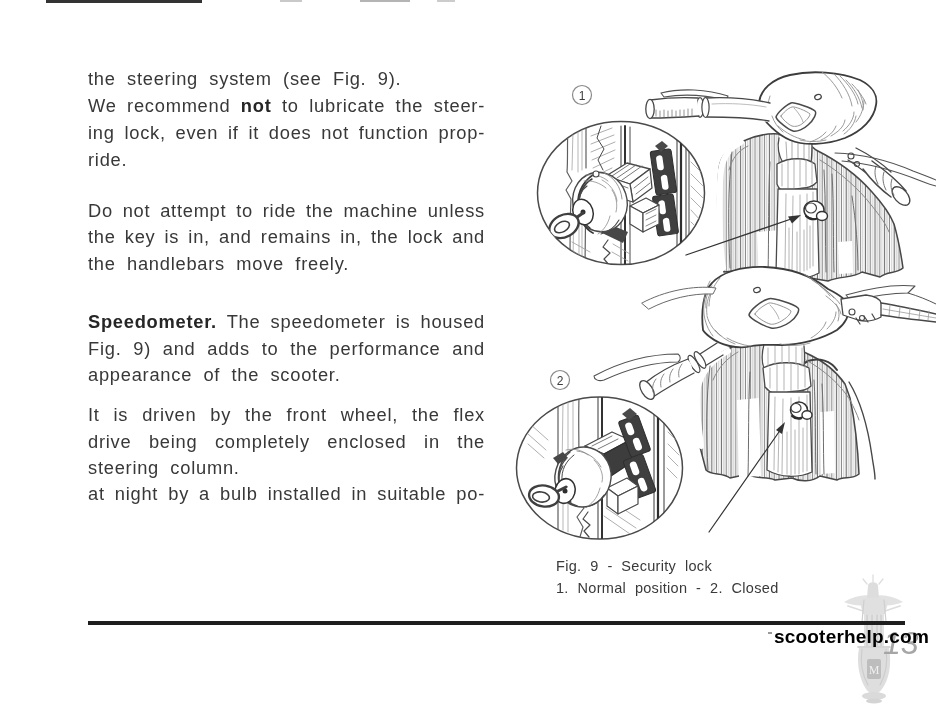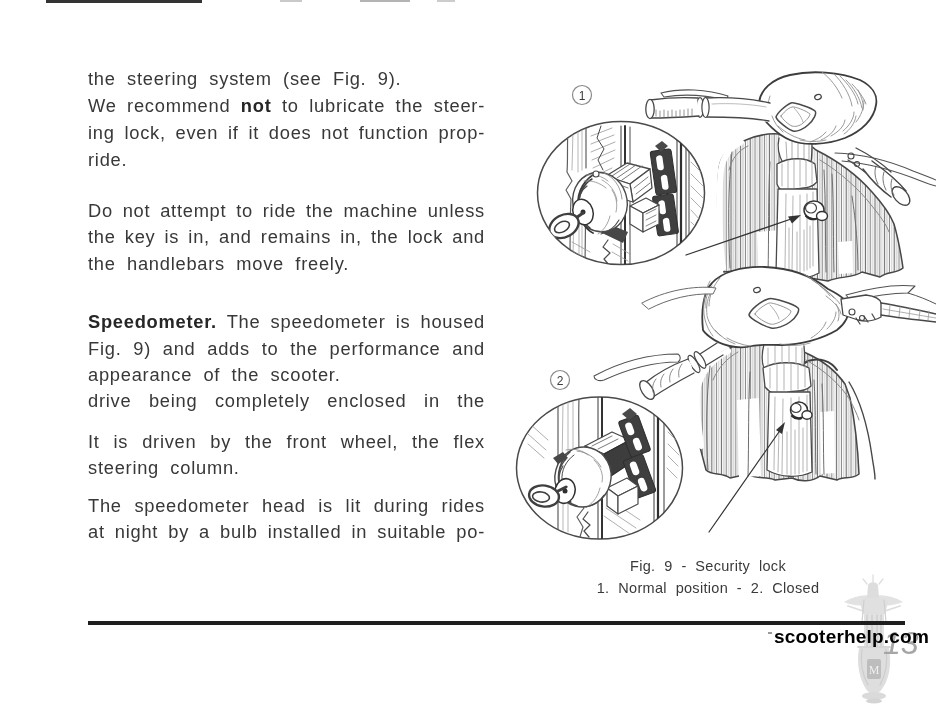--- a/index.html
+++ b/index.html
@@ -4,21 +4,21 @@
 <style>
 html,body{margin:0;padding:0;}
 body{width:936px;height:710px;position:relative;background:#ffffff;overflow:hidden;
  font-family:"Liberation Sans",sans-serif;}
 #textcol{position:absolute;left:88px;top:66px;width:397px;color:#383838;
  font-size:18.3px;line-height:26.4px;letter-spacing:0.75px;word-spacing:3.2px;}
 #textcol .ln{height:26.4px;white-space:nowrap;text-align:justify;text-align-last:justify;}
 #textcol .last{text-align-last:left;word-spacing:5.5px;}
 #textcol b{color:#262626;font-weight:bold;}
 .bar{position:absolute;background:#2a2a2a;}
-#caption{position:absolute;left:556px;top:554.7px;width:304px;text-align:center;
+#caption{position:absolute;left:556px;top:554.7px;width:304px;text-align:left;
  color:#3a3a3a;font-size:14.5px;line-height:22.5px;word-spacing:4.5px;letter-spacing:0.3px;white-space:nowrap;}
 #shelp{position:absolute;right:7px;top:626px;color:#000000;font-size:19px;font-weight:bold;letter-spacing:0.2px;}
 #pgnum{position:absolute;left:883px;top:625px;color:#a6a6a6;font-size:32px;font-style:italic;}
 </style>
 </head>
 <body>
 
 <div class="bar" style="left:46px;top:0;width:156px;height:3px;background:#333333;"></div>
 <div class="bar" style="left:280px;top:0;width:22px;height:2px;background:#c9c9c9;"></div>
 <div class="bar" style="left:360px;top:0;width:50px;height:2.4px;background:#b4b4b4;"></div>
@@ -28,24 +28,23 @@
 <div class="ln last" style="height:27px">the steering system (see Fig. 9).</div>
 <div class="ln" style="height:27px">We recommend <b>not</b> to lubricate the steer-</div>
 <div class="ln" style="height:27px">ing lock, even if it does not function prop-</div>
 <div class="ln last" style="height:27px">ride.</div>
 <div class="ln" style="margin-top:24px">Do not attempt to ride the machine unless</div>
 <div class="ln">the key is in, and remains in, the lock and</div>
 <div class="ln last">the handlebars move freely.</div>
 <div class="ln" style="margin-top:32px"><b>Speedometer.</b> The speedometer is housed</div>
 <div class="ln">Fig. 9) and adds to the performance and</div>
 <div class="ln last">appearance of the scooter.</div>
+<div class="ln" style="margin-top:13.9px">It is driven by the front wheel, the flex</div>
 <div class="ln">drive being completely enclosed in the</div>
-<div class="ln" style="margin-top:13.9px">It is driven by the front wheel, the flex</div>
 <div class="ln last">steering column.</div>
-<div class="ln" style="margin-top:11.3px">The speedometer head is lit during rides</div>
 <div class="ln">at night by a bulb installed in suitable po-</div>
 </div>
 
 <div id="caption">Fig. 9 - Security lock<br>1. Normal position - 2. Closed</div>
 
 <div class="bar" style="left:88px;top:621px;width:817px;height:4px;background:#1e1e1e;"></div>
 <div class="bar" style="left:768px;top:632px;width:4px;height:2px;background:#9a9a9a;"></div>
 
 <svg id="emblem" style="position:absolute;left:840px;top:570px;z-index:-1" width="70" height="136" viewBox="0 0 70 136">
 <g fill="none" stroke-linecap="round">

